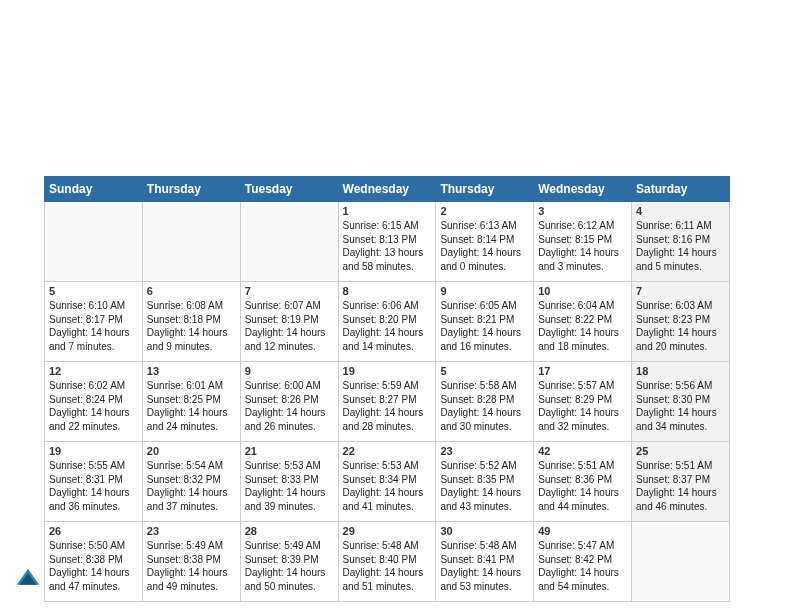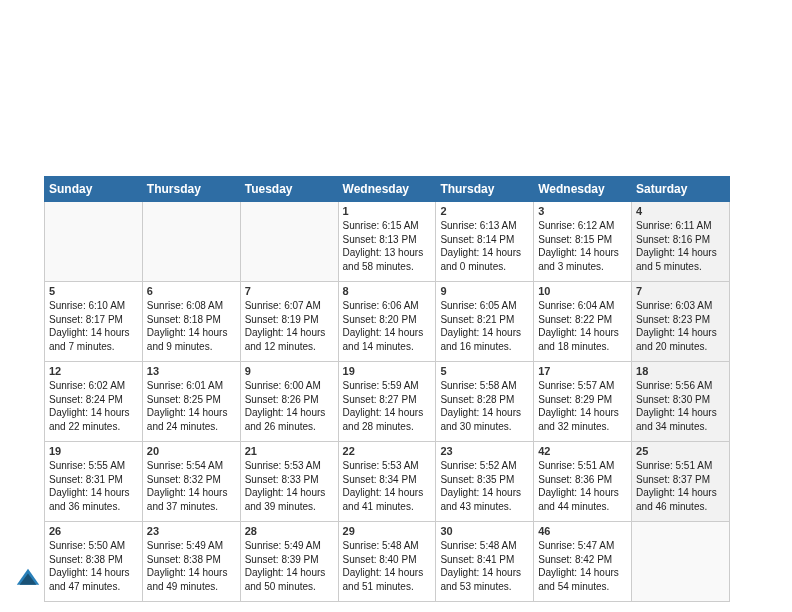--- a/index.html
+++ b/index.html
@@ -252,20 +252,20 @@
           </td>
           <td>
             <span class="day-number">29</span>
             <div class="cell-text">Sunrise: 5:48 AM<br>Sunset: 8:40 PM<br>Daylight: 14 hours<br>and 51 minutes.</div>
           </td>
           <td>
             <span class="day-number">30</span>
             <div class="cell-text">Sunrise: 5:48 AM<br>Sunset: 8:41 PM<br>Daylight: 14 hours<br>and 53 minutes.</div>
           </td>
           <td>
-            <span class="day-number">46</span>
+            <span class="day-number">49</span>
             <div class="cell-text">Sunrise: 5:47 AM<br>Sunset: 8:42 PM<br>Daylight: 14 hours<br>and 54 minutes.</div>
           </td>
           <td class="empty"></td>
         </tr>
       </tbody>
   </table>
 </div>
 
 </body></html>

